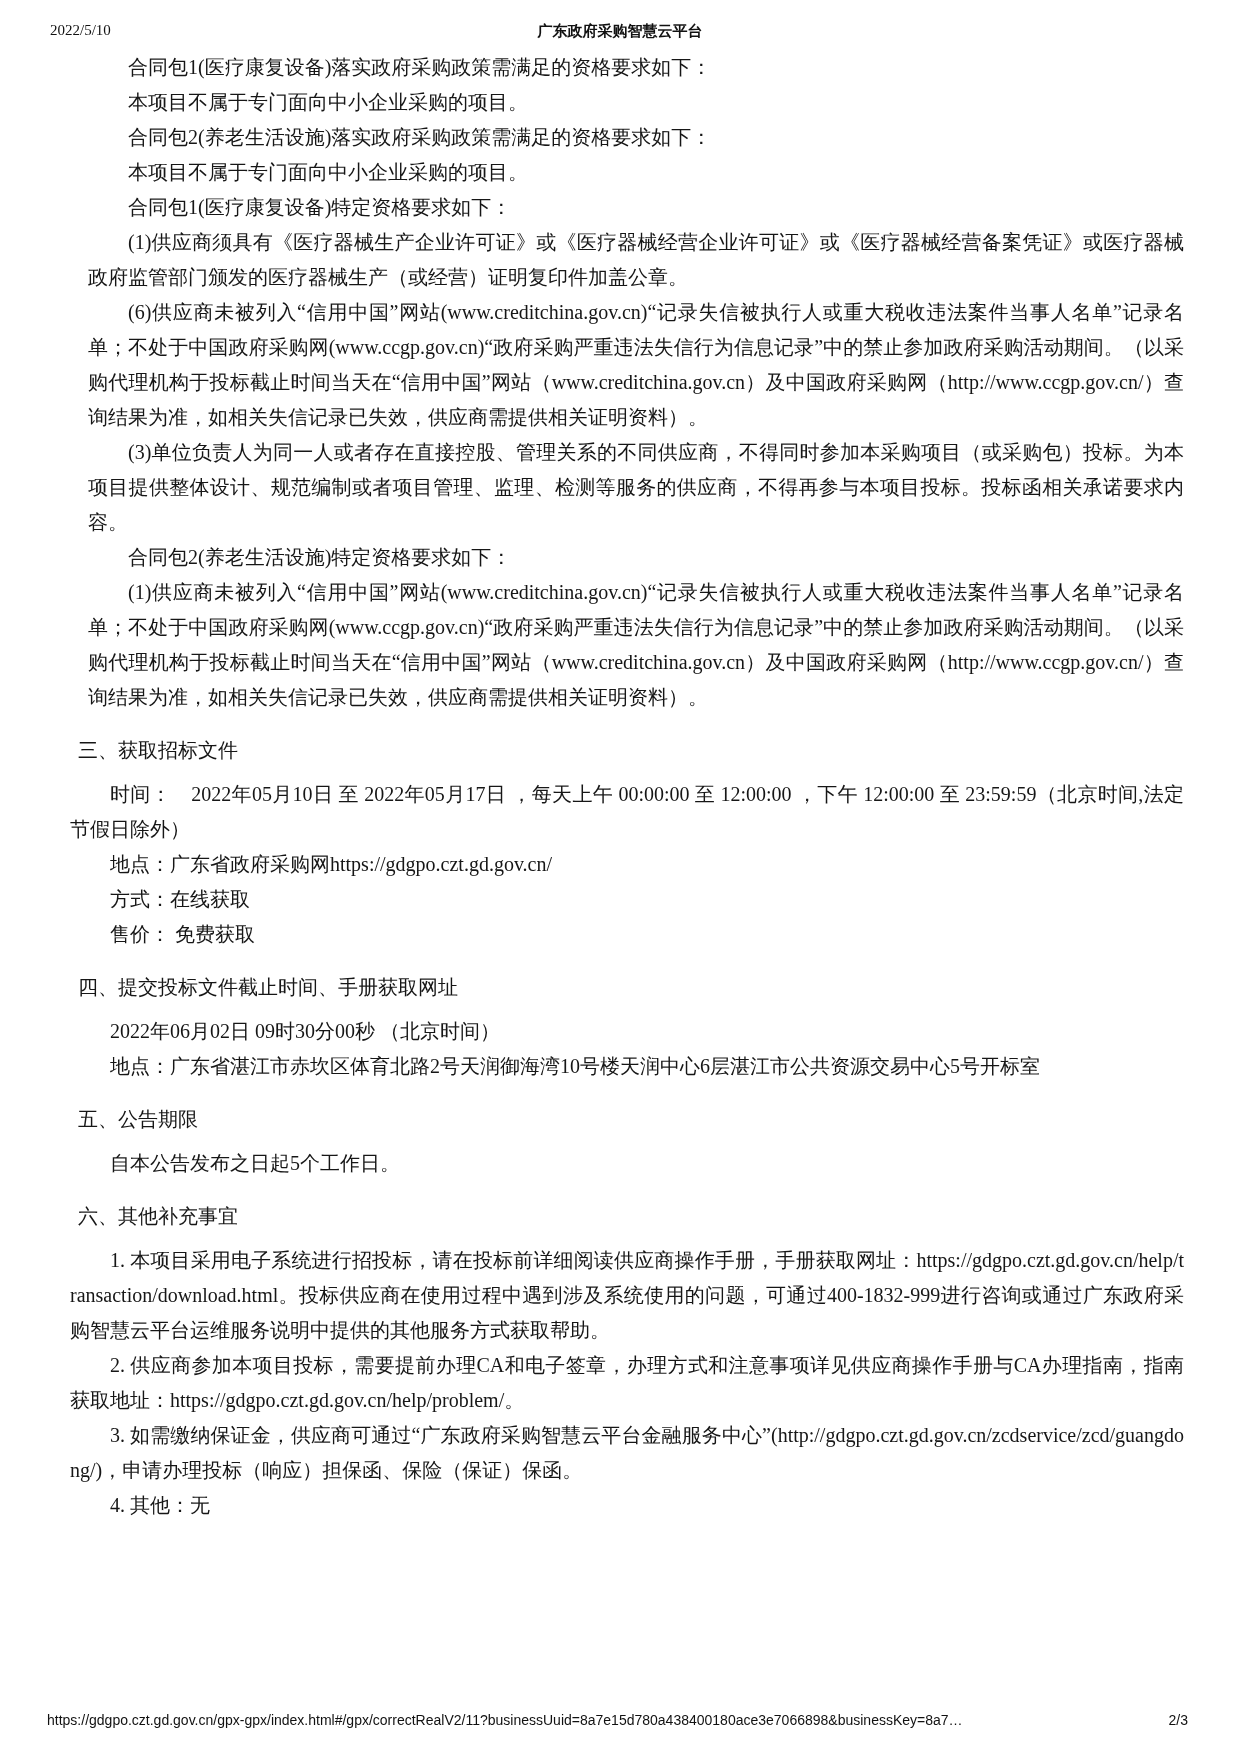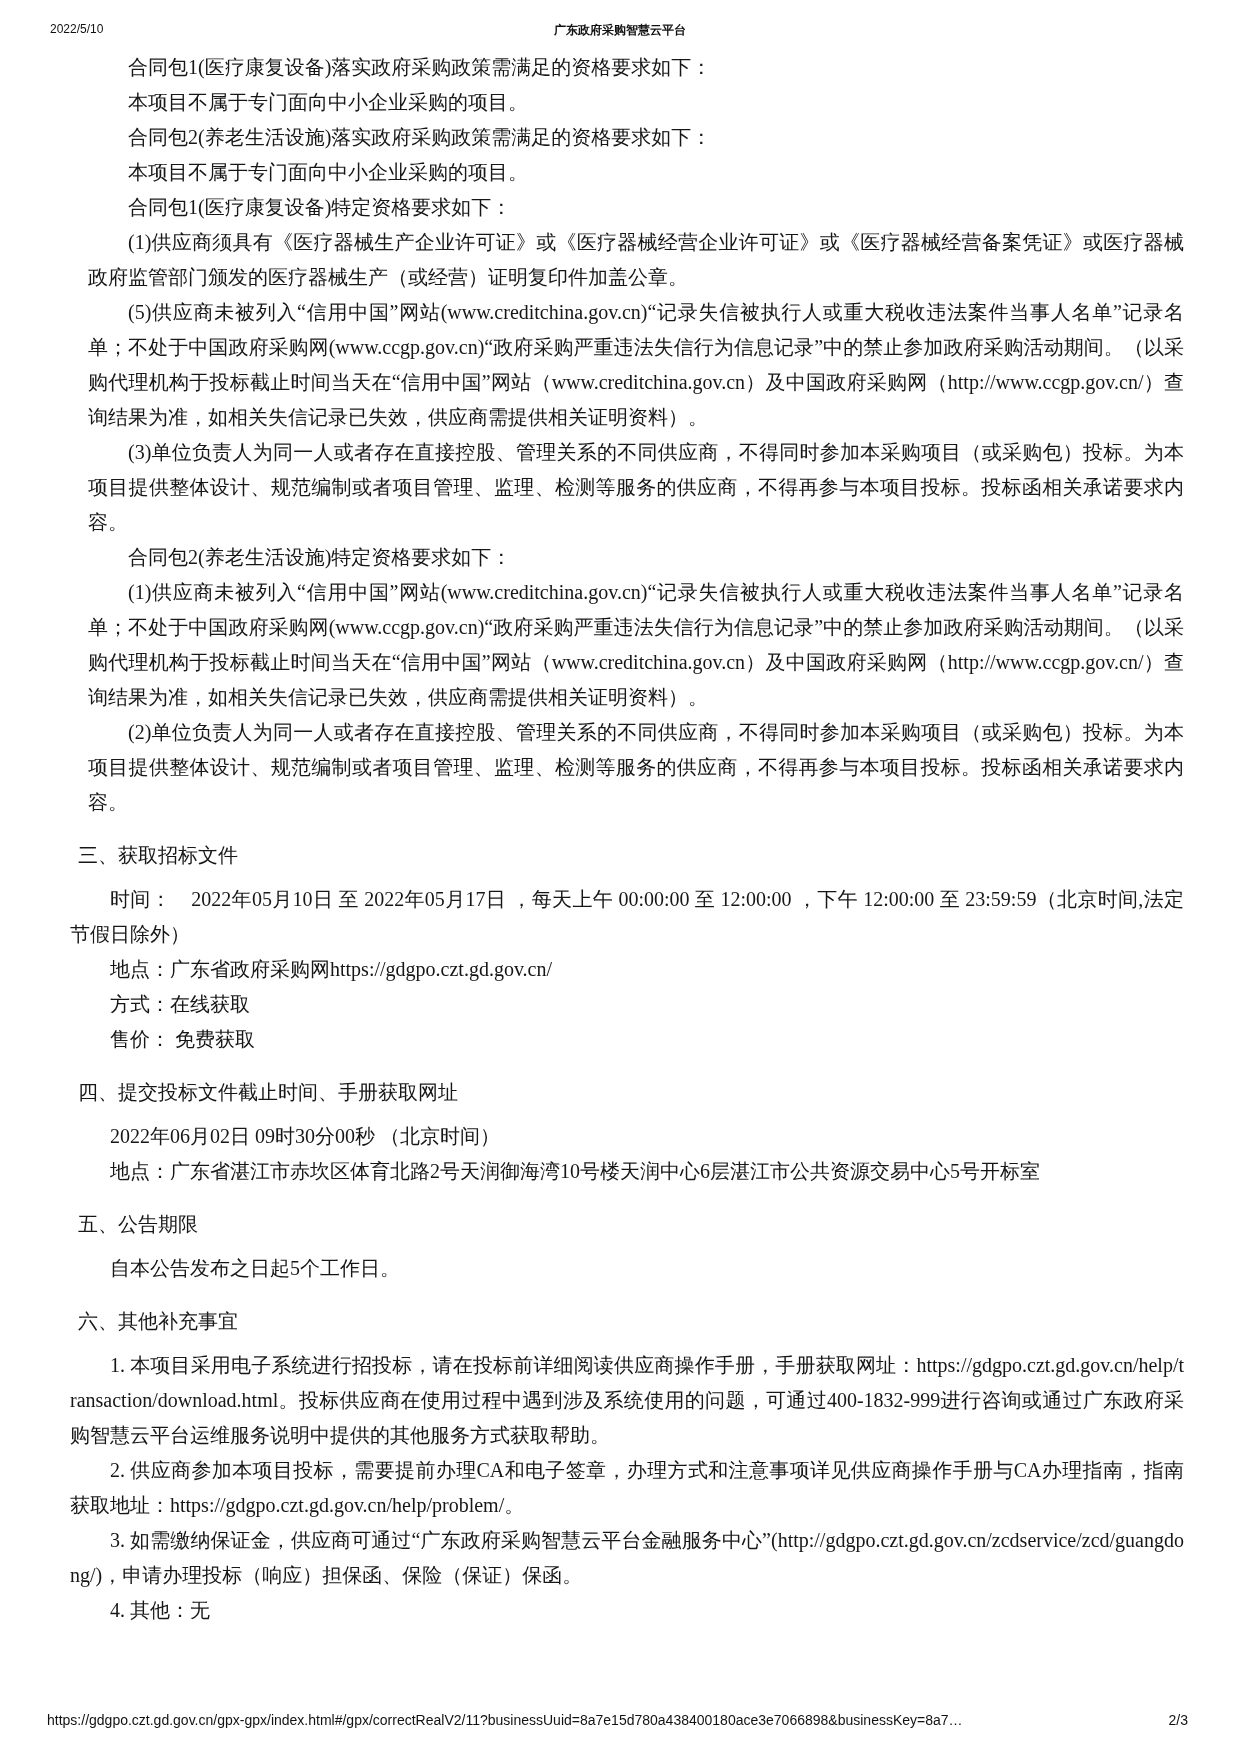--- a/index.html
+++ b/index.html
@@ -13,22 +13,22 @@
     font-family: "Liberation Serif", "DejaVu Serif", serif;
   }
 
   
   .page-header {
     position: absolute;
     top: 22px;
     left: 50px;
     right: 50px;
     height: 20px;
-    font-family: Liberation Sans, sans-serif;
-    font-size: 12px;
+    font-family: Liberation Serif, serif;
+    font-size: 15px;
     color: #111;
   }
   .header-date { position: absolute; left: 0; top: 0; }
   .header-title {
     position: absolute;
     left: 50%;
     transform: translateX(-50%);
     top: 0;
     font-weight: 700;
   }
@@ -88,25 +88,24 @@
 
 <main class="content">
 
   <div class="qual-block">
     <p>合同包1(医疗康复设备)落实政府采购政策需满足的资格要求如下：</p>
     <p>本项目不属于专门面向中小企业采购的项目。</p>
     <p>合同包2(养老生活设施)落实政府采购政策需满足的资格要求如下：</p>
     <p>本项目不属于专门面向中小企业采购的项目。</p>
     <p>合同包1(医疗康复设备)特定资格要求如下：</p>
     <p>(1)供应商须具有《医疗器械生产企业许可证》或《医疗器械经营企业许可证》或《医疗器械经营备案凭证》或医疗器械政府监管部门颁发的医疗器械生产（或经营）证明复印件加盖公章。</p>
-    <p>(5)供应商未被列入“信用中国”网站(www.creditchina.gov.cn)“记录失信被执行人或重大税收违法案件当事人名单”记录名单；不处于中国政府采购网(www.ccgp.gov.cn)“政府采购严重违法失信行为信息记录”中的禁止参加政府采购活动期间。（以采购代理机构于投标截止时间当天在“信用中国”网站（www.creditchina.gov.cn）及中国政府采购网（http://www.ccgp.gov.cn/）查询结果为准，如相关失信记录已失效，供应商需提供相关证明资料）。</p>
+    <p>(6)供应商未被列入“信用中国”网站(www.creditchina.gov.cn)“记录失信被执行人或重大税收违法案件当事人名单”记录名单；不处于中国政府采购网(www.ccgp.gov.cn)“政府采购严重违法失信行为信息记录”中的禁止参加政府采购活动期间。（以采购代理机构于投标截止时间当天在“信用中国”网站（www.creditchina.gov.cn）及中国政府采购网（http://www.ccgp.gov.cn/）查询结果为准，如相关失信记录已失效，供应商需提供相关证明资料）。</p>
     <p>(3)单位负责人为同一人或者存在直接控股、管理关系的不同供应商，不得同时参加本采购项目（或采购包）投标。为本项目提供整体设计、规范编制或者项目管理、监理、检测等服务的供应商，不得再参与本项目投标。投标函相关承诺要求内容。</p>
     <p>合同包2(养老生活设施)特定资格要求如下：</p>
     <p>(1)供应商未被列入“信用中国”网站(www.creditchina.gov.cn)“记录失信被执行人或重大税收违法案件当事人名单”记录名单；不处于中国政府采购网(www.ccgp.gov.cn)“政府采购严重违法失信行为信息记录”中的禁止参加政府采购活动期间。（以采购代理机构于投标截止时间当天在“信用中国”网站（www.creditchina.gov.cn）及中国政府采购网（http://www.ccgp.gov.cn/）查询结果为准，如相关失信记录已失效，供应商需提供相关证明资料）。</p>
-    <p>(2)单位负责人为同一人或者存在直接控股、管理关系的不同供应商，不得同时参加本采购项目（或采购包）投标。为本项目提供整体设计、规范编制或者项目管理、监理、检测等服务的供应商，不得再参与本项目投标。投标函相关承诺要求内容。</p>
   </div>
 
   <section class="doc-section">
     <h2>三、获取招标文件</h2>
     <p>时间：　2022年05月10日 至 2022年05月17日 ，每天上午 00:00:00 至 12:00:00 ，下午 12:00:00 至 23:59:59（北京时间,法定节假日除外）</p>
     <p>地点：广东省政府采购网https://gdgpo.czt.gd.gov.cn/</p>
     <p>方式：在线获取</p>
     <p>售价： 免费获取</p>
   </section>
 

